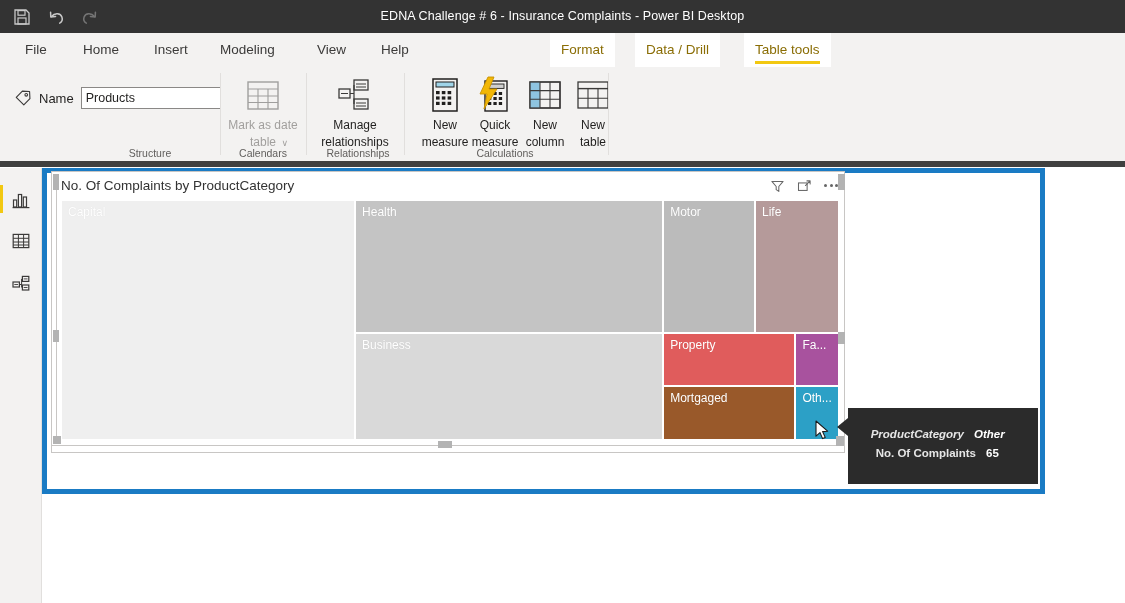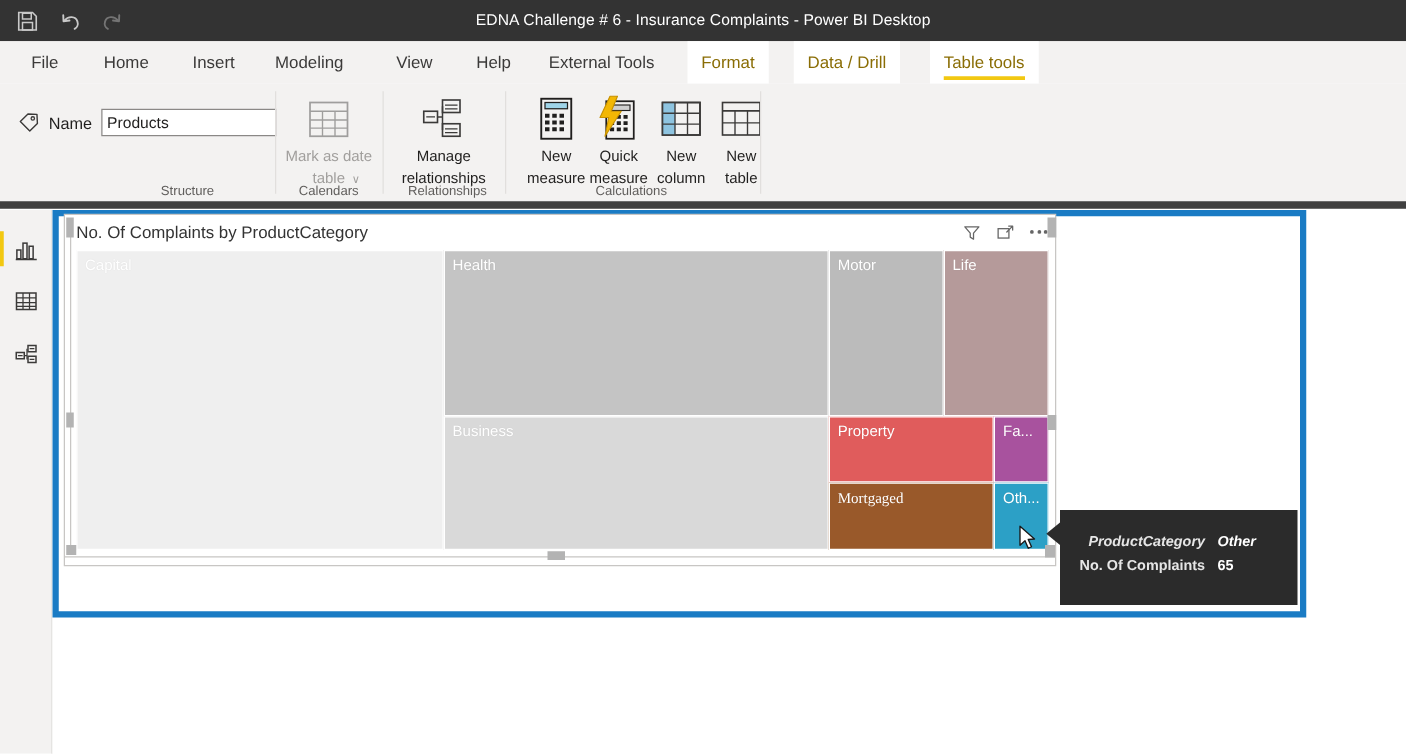--- a/index.html
+++ b/index.html
@@ -173,21 +173,20 @@
     <div class="titlebar-title">EDNA Challenge # 6 - Insurance Complaints - Power BI Desktop</div>
   </div>
 
   <div class="tabstrip" id="tabstrip">
       <div class="tab file" style="left: 14px;">File</div>
       <div class="tab" style="left: 72px;">Home</div>
       <div class="tab" style="left: 143px;">Insert</div>
       <div class="tab" style="left: 209px;">Modeling</div>
       <div class="tab" style="left: 306px;">View</div>
       <div class="tab" style="left: 370px;">Help</div>
-      <div class="tab" style="left: 428px;">External Tools</div>
       <div class="tab ctx" style="left: 550px;">Format</div>
       <div class="tab ctx" style="left: 635px;">Data / Drill</div>
       <div class="tab ctx active-ctx" style="left: 744px;">Table tools</div>
     </div>
 
   <div class="ribbon">
     <div class="namegrp">
       <svg class="tag-icon" viewBox="0 0 20 20">
         <path d="M2.5 9.2 9.3 2.4l8 .4.4 8-6.8 6.8-8.4-8.4z" fill="none" stroke="#3b3a39" stroke-width="1.25" stroke-linejoin="round"></path>
         <circle cx="13.6" cy="6.4" r="1.5" fill="none" stroke="#3b3a39" stroke-width="1.15"></circle>
@@ -353,21 +352,21 @@
         </div>
         <div class="tile" style="left: 89.2%; top: 0%; width: 10.8%; height: 55.4%; background: rgb(181, 154, 154);">
           <span class="tlabel">Life</span>
         </div>
         <div class="tile" style="left: 77.4%; top: 55.4%; width: 17%; height: 22.3%; background: rgb(224, 92, 92);">
           <span class="tlabel">Property</span>
         </div>
         <div class="tile" style="left: 94.4%; top: 55.4%; width: 5.6%; height: 22.3%; background: rgb(168, 82, 158);">
           <span class="tlabel">Fa...</span>
         </div>
-        <div class="tile" style="left: 77.4%; top: 77.7%; width: 17%; height: 22.3%; background: rgb(153, 89, 42); font-family: Liberation Serif, serif;">
+        <div class="tile" style="left: 77.4%; top: 77.7%; width: 17%; height: 22.3%; background: rgb(153, 89, 42);">
           <span class="tlabel">Mortgaged</span>
         </div>
         <div class="tile" style="left: 94.4%; top: 77.7%; width: 5.6%; height: 22.3%; background: rgb(44, 160, 198);">
           <span class="tlabel">Oth...</span>
         </div>
       </div>
   </div>
 
   <div class="hbar-h" style="left:52px; top:445px; width:792px;"></div>
   <div class="hbar-v" style="left:56px; top:176px; height:268px;"></div>
@@ -377,21 +376,21 @@
   <div class="grip" style="left:438px;top:441px;width:14px;height:7px;"></div>
   <div class="grip" style="left:836px;top:436px;width:8px;height:10px;"></div>
   <div class="grip" style="left:838px;top:174px;width:7px;height:16px;"></div>
   <div class="grip" style="left:838px;top:332px;width:7px;height:12px;"></div>
 
   <div class="tooltip" id="tooltip">
       <div class="tt-row" style="top: 20px; font-style: italic;">
         <span class="tt-key">ProductCategory</span>
         <span class="tt-val">Other</span>
       </div>
-      <div class="tt-row" style="top: 39px;">
+      <div class="tt-row" style="top: 39px; padding-left: 12px;">
         <span class="tt-key">No. Of Complaints</span>
         <span class="tt-val">65</span>
       </div>
     </div>
 
   <svg class="cursor" viewBox="0 0 16 22">
     <path d="M1 1 1 16.2 5 12.6 7.6 18.6 10.2 17.4 7.6 11.6 12.6 11.2z" fill="#ffffff" stroke="#1a1a1a" stroke-width="1.1" stroke-linejoin="round"></path>
   </svg>
 
 </div>

